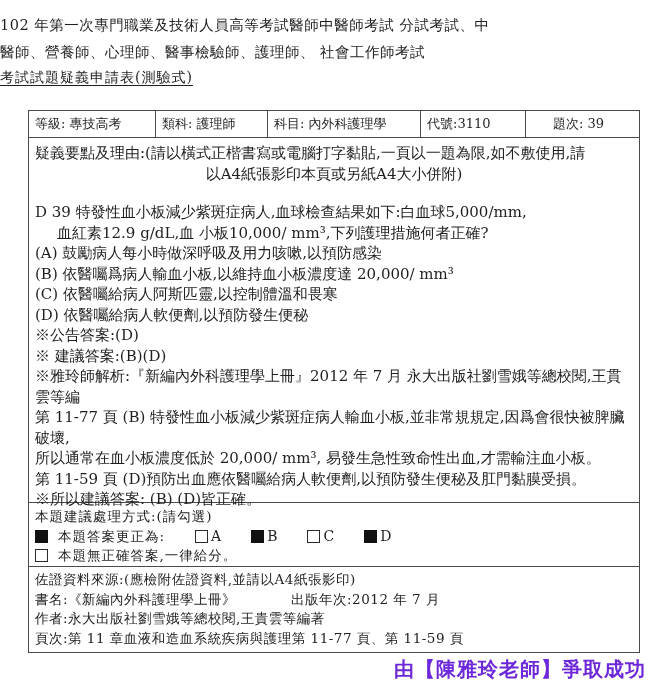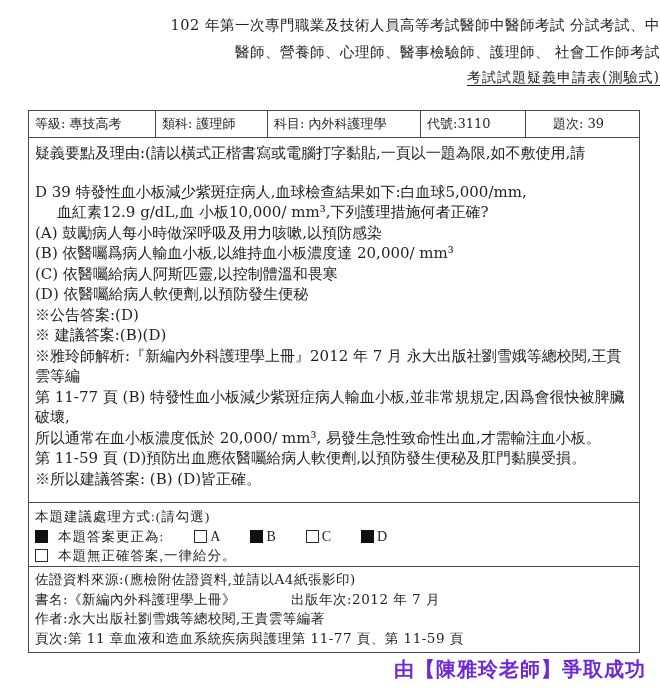--- a/index.html
+++ b/index.html
@@ -2,21 +2,21 @@
 <html><head>
 <meta charset="utf-8">
 <style>
   html,body{margin:0;padding:0;background:#fff;}
   .paper{
     position:relative;width:660px;height:699px;background:#ffffff;
     font-family:"DejaVu Serif","Liberation Serif",serif;
     color:#1f1f1f;overflow:hidden;
   }
   
-  .title-block{position:absolute;top:12px;left:0;right:0;text-align:right;}
+  .title-block{position:absolute;top:12px;left:0;right:0;text-align:left;}
   .title-line{font-size:14.5px;line-height:27px;letter-spacing:0.5px;}
   .form-title{
     display:inline-block;margin-top:3px;font-size:14px;letter-spacing:1px;
     text-decoration:underline;text-underline-offset:3px;
   }
   
   .main-table{
     position:absolute;left:28px;top:110px;width:612px;
     border:1px solid #4a4a4a;box-sizing:border-box;background:#fff;
   }
@@ -29,21 +29,21 @@
     padding:4px 6px 0 6px;font-size:13px;white-space:nowrap;overflow:hidden;
   }
   .info-cell:last-child{border-right:none;}
   .w1{width:127px;} .w2{width:112px;} .w3{width:153px;} .w4{width:105px;} .w5{flex:1;margin-left:21px;}
   
   .doubt-cell{height:365px;padding:5px 6px 7px 6px;font-size:15px;line-height:20.5px;box-sizing:border-box;}
   .center-line{text-align:center;}
   .blank-line{height:18px;}
   .q-line2{padding-left:22px;}
   
-  .handling-cell{height:64px;padding:4px 6px 0 6px;font-size:13.5px;line-height:19.5px;box-sizing:border-box;letter-spacing:1px;font-family:Liberation Serif, serif;}
+  .handling-cell{height:64px;padding:4px 6px 0 6px;font-size:13.5px;line-height:19.5px;box-sizing:border-box;letter-spacing:1px;}
   .cb{
     display:inline-block;width:13px;height:13px;border:1px solid #2a2a2a;
     background:#fff;vertical-align:-1px;box-sizing:border-box;
   }
   .cb[data-checked="true"]{background:#111;border-color:#111;}
   .opt-line{display:flex;align-items:center;}
   .opt-line .lead-gap{width:10px;}
   .opt-item{display:flex;align-items:center;margin-left:30px;}
   .opt-item .letter{margin-left:3px;font-size:14px;letter-spacing:0;}
   
@@ -72,20 +72,21 @@
     <div class="t-row info-row">
       <div class="info-cell w1">等級: 專技高考</div>
       <div class="info-cell w2">類科: 護理師</div>
       <div class="info-cell w3">科目: 內外科護理學</div>
       <div class="info-cell w4">代號:3110</div>
       <div class="info-cell w5">題次: 39</div>
     </div>
 
     <div class="t-row doubt-cell">
       <div>疑義要點及理由:(請以橫式正楷書寫或電腦打字黏貼,一頁以一題為限,如不敷使用,請</div>
+      <div class="center-line">以A4紙張影印本頁或另紙A4大小併附)</div>
       <div class="blank-line"></div>
       <div>D 39 特發性血小板減少紫斑症病人,血球檢查結果如下:白血球5,000/mm,</div>
       <div class="q-line2">血紅素12.9 g/dL,血 小板10,000/ mm³,下列護理措施何者正確?</div>
       <div>(A) 鼓勵病人每小時做深呼吸及用力咳嗽,以預防感染</div>
       <div>(B) 依醫囑爲病人輸血小板,以維持血小板濃度達 20,000/ mm³</div>
       <div>(C) 依醫囑給病人阿斯匹靈,以控制體溫和畏寒</div>
       <div>(D) 依醫囑給病人軟便劑,以預防發生便秘</div>
       <div>※公告答案:(D)</div>
       <div>※ 建議答案:(B)(D)</div>
       <div>※雅玲師解析:『新編內外科護理學上冊』2012 年 7 月 永大出版社劉雪娥等總校閱,王貫雲等編</div>

